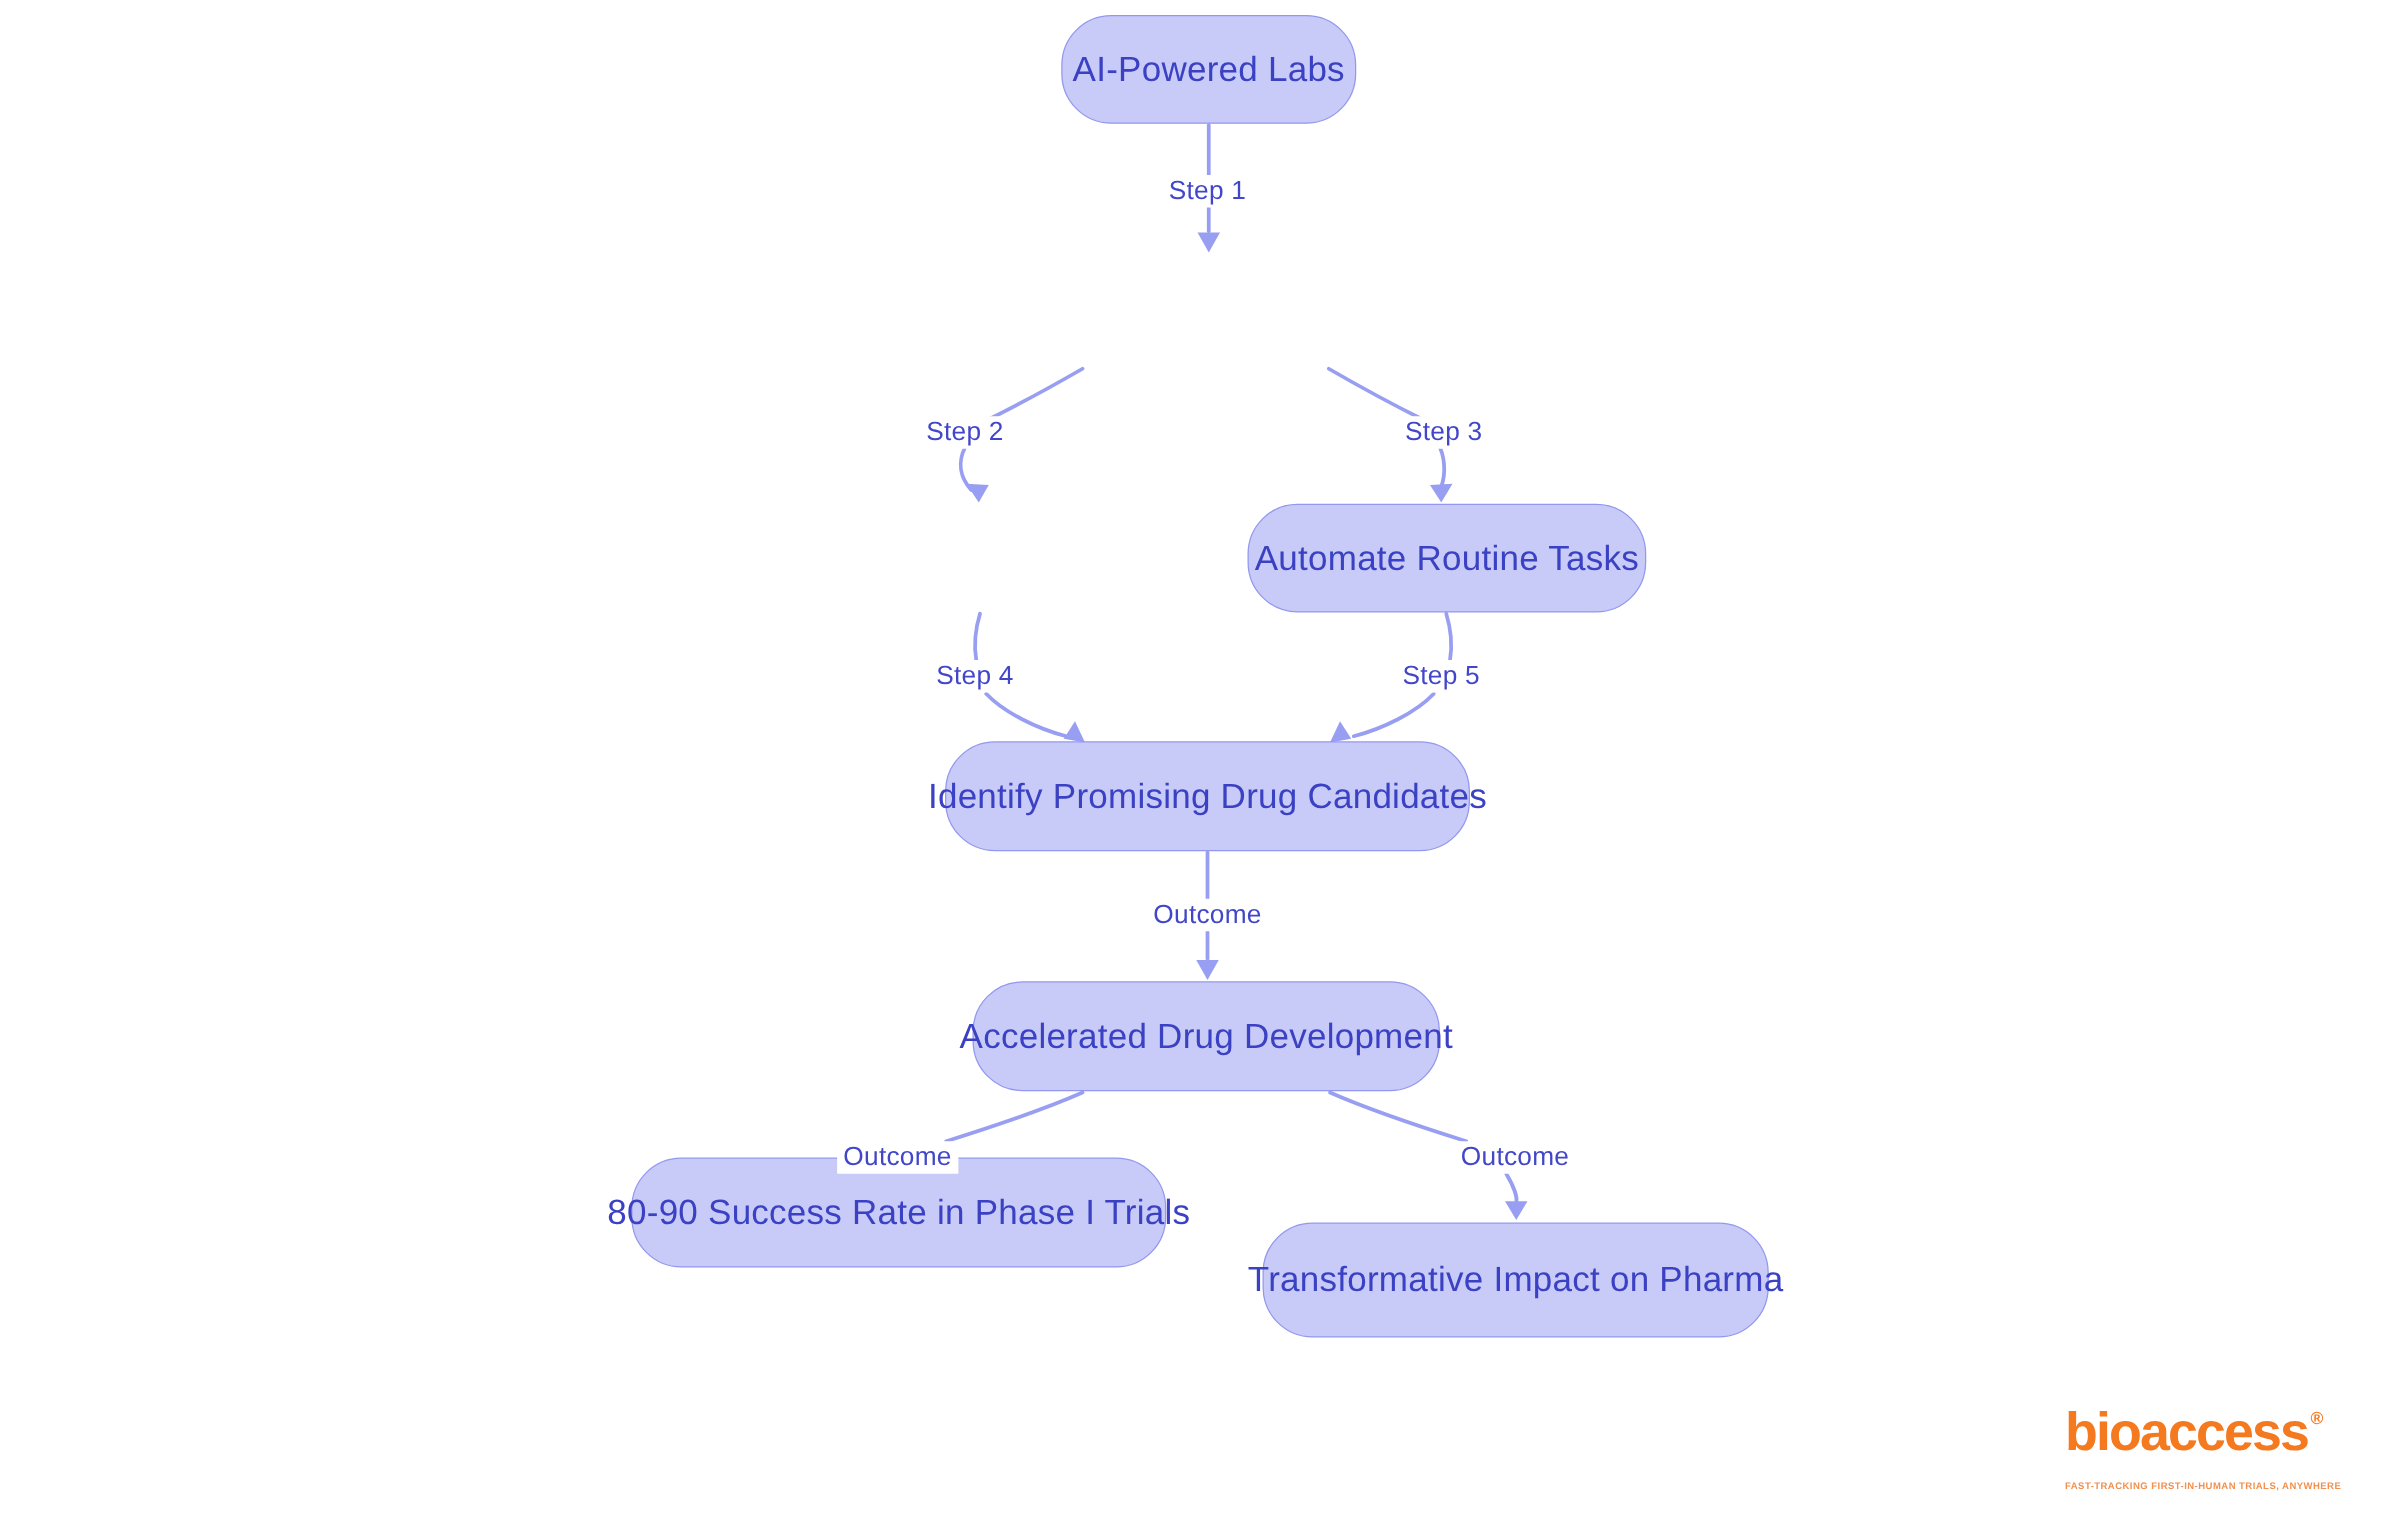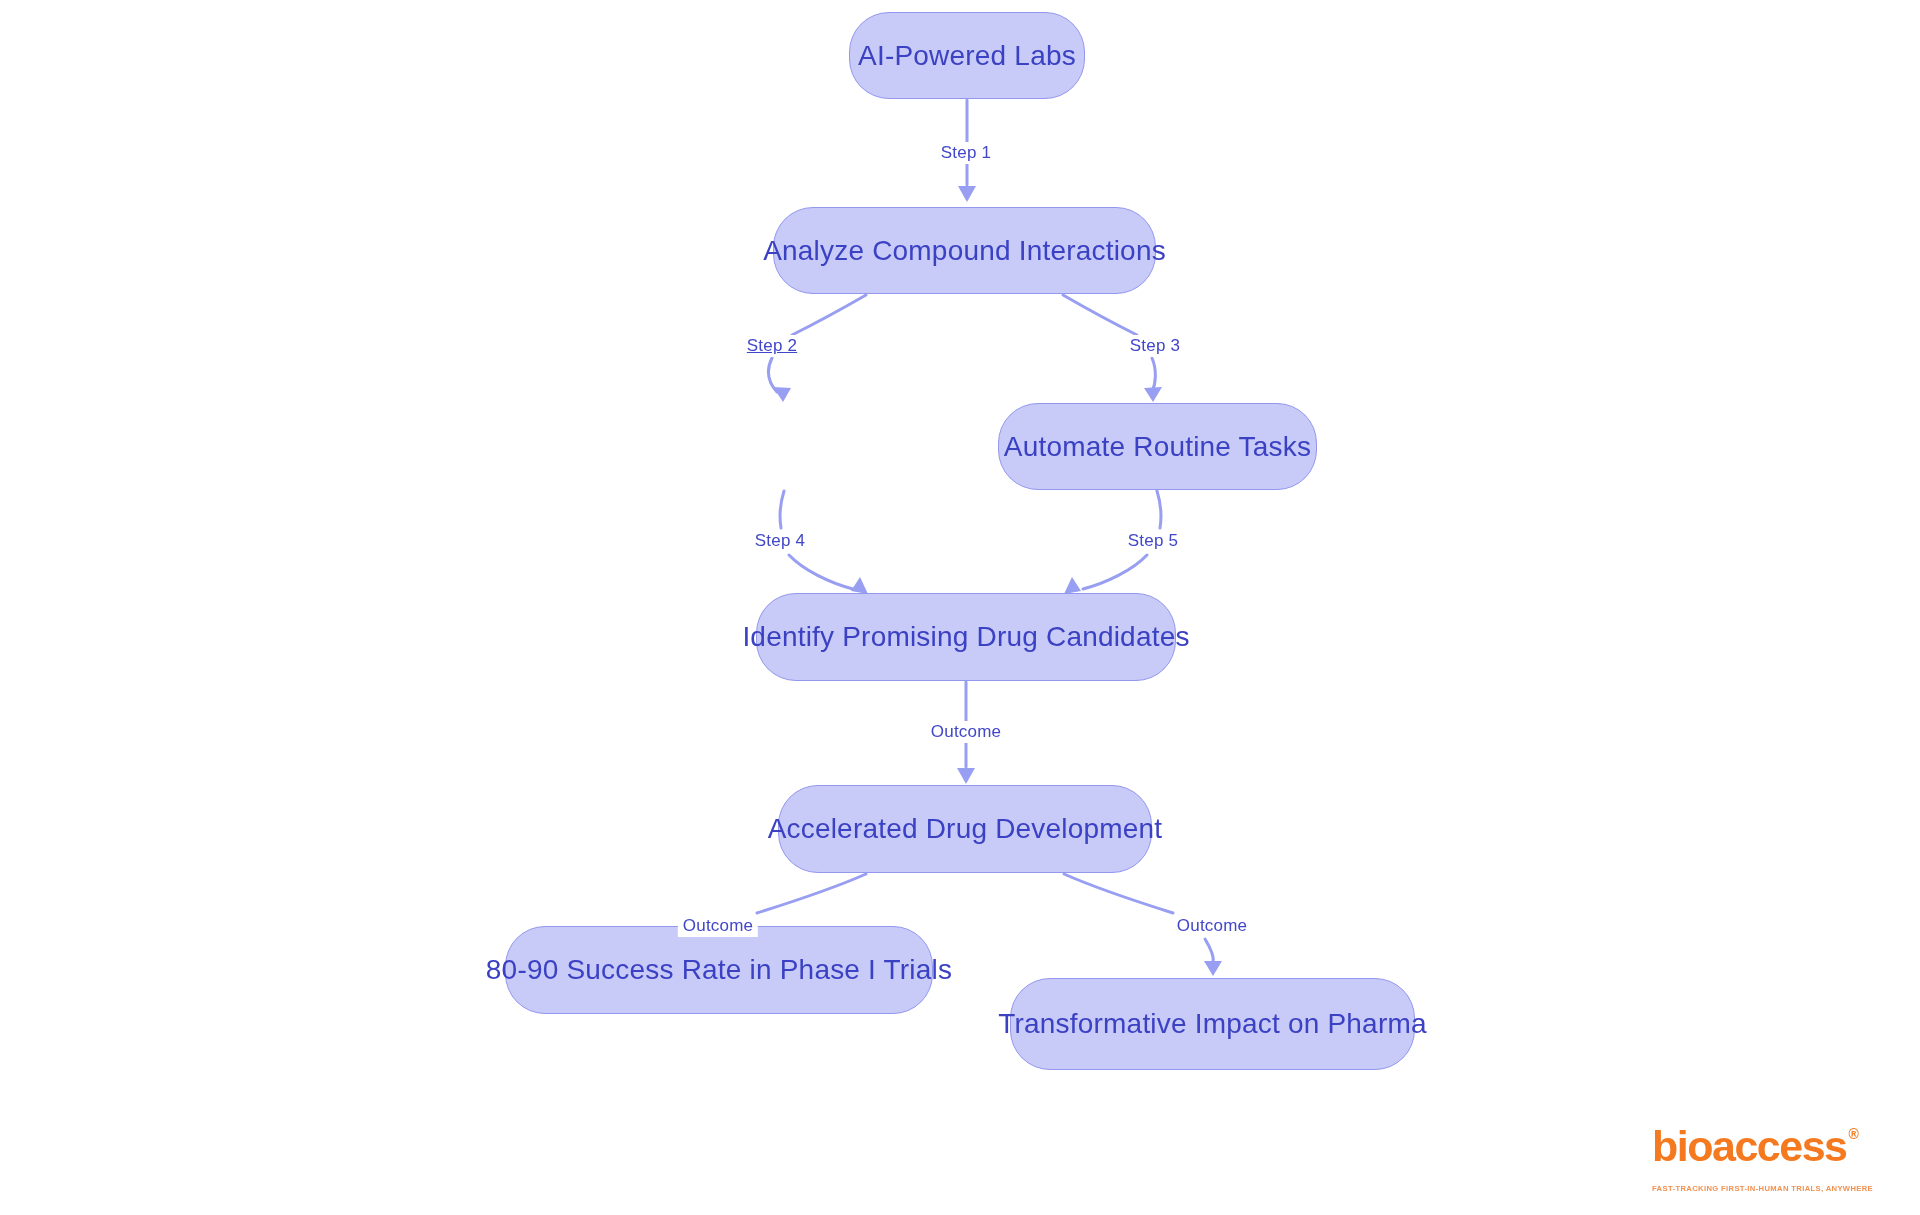--- a/index.html
+++ b/index.html
@@ -47,21 +47,21 @@
     display:flex;align-items:center;justify-content:center;
     text-align:center;
     white-space:nowrap;
     letter-spacing:.2px;
   }
   .edge-label{
     position:absolute;
     transform:translate(-50%,-50%);
     color:var(--edge-label-text);
     background:var(--canvas);
-    font-size:17px;
+    font-size:21px;
     letter-spacing:.2px;
     padding:1px 5px;
     white-space:nowrap;
   }
   .logo{
     position:absolute;
     left:1652px;top:1126px;
     width:230px;
     color:var(--logo-orange);
   }
@@ -123,35 +123,34 @@
     <path d="M725,939 C719,949 716,958 717,962"></path>
     <polygon points="717,976 708,961 726,961"></polygon>
 
     <path d="M1064,874 C1098,889 1138,902 1173,913"></path>
     <path d="M1205,939 C1211,949 1214,958 1213,962"></path>
     <polygon points="1213,976 1204,961 1222,961"></polygon>
   </svg>
 
   <div class="node" style="left:849px;top:12px;width:236px;height:87px;">AI-Powered Labs</div>
 
-  <div class="node" style="left:773px;top:207px;width:383px;height:87px;">Analyze Compound Interactions</div>
 
 
   <div class="node" style="left:998px;top:403px;width:319px;height:87px;">Automate Routine Tasks</div>
 
   <div class="node" style="left:756px;top:593px;width:420px;height:88px;">Identify Promising Drug Candidates</div>
 
   <div class="node" style="left:778px;top:785px;width:374px;height:88px;">Accelerated Drug Development</div>
 
   <div class="node" style="left:505px;top:926px;width:428px;height:88px;">80-90 Success Rate in Phase I Trials</div>
 
   <div class="node" style="left:1010px;top:978px;width:405px;height:92px;">Transformative Impact on Pharma</div>
 
   <div class="edge-label" style="left:966px;top:153px;">Step 1</div>
-  <div class="edge-label" style="left:772px;top:346px;text-decoration:underline;">Step 2</div>
+  <div class="edge-label" style="left:772px;top:346px;">Step 2</div>
   <div class="edge-label" style="left:1155px;top:346px;">Step 3</div>
   <div class="edge-label" style="left:780px;top:541px;">Step 4</div>
   <div class="edge-label" style="left:1153px;top:541px;">Step 5</div>
   <div class="edge-label" style="left:966px;top:732px;">Outcome</div>
   <div class="edge-label" style="left:718px;top:926px;">Outcome</div>
   <div class="edge-label" style="left:1212px;top:926px;">Outcome</div>
 
   <div class="logo">
     <div class="logo-word-row">
       <span class="logo-wordmark">bioaccess</span>

